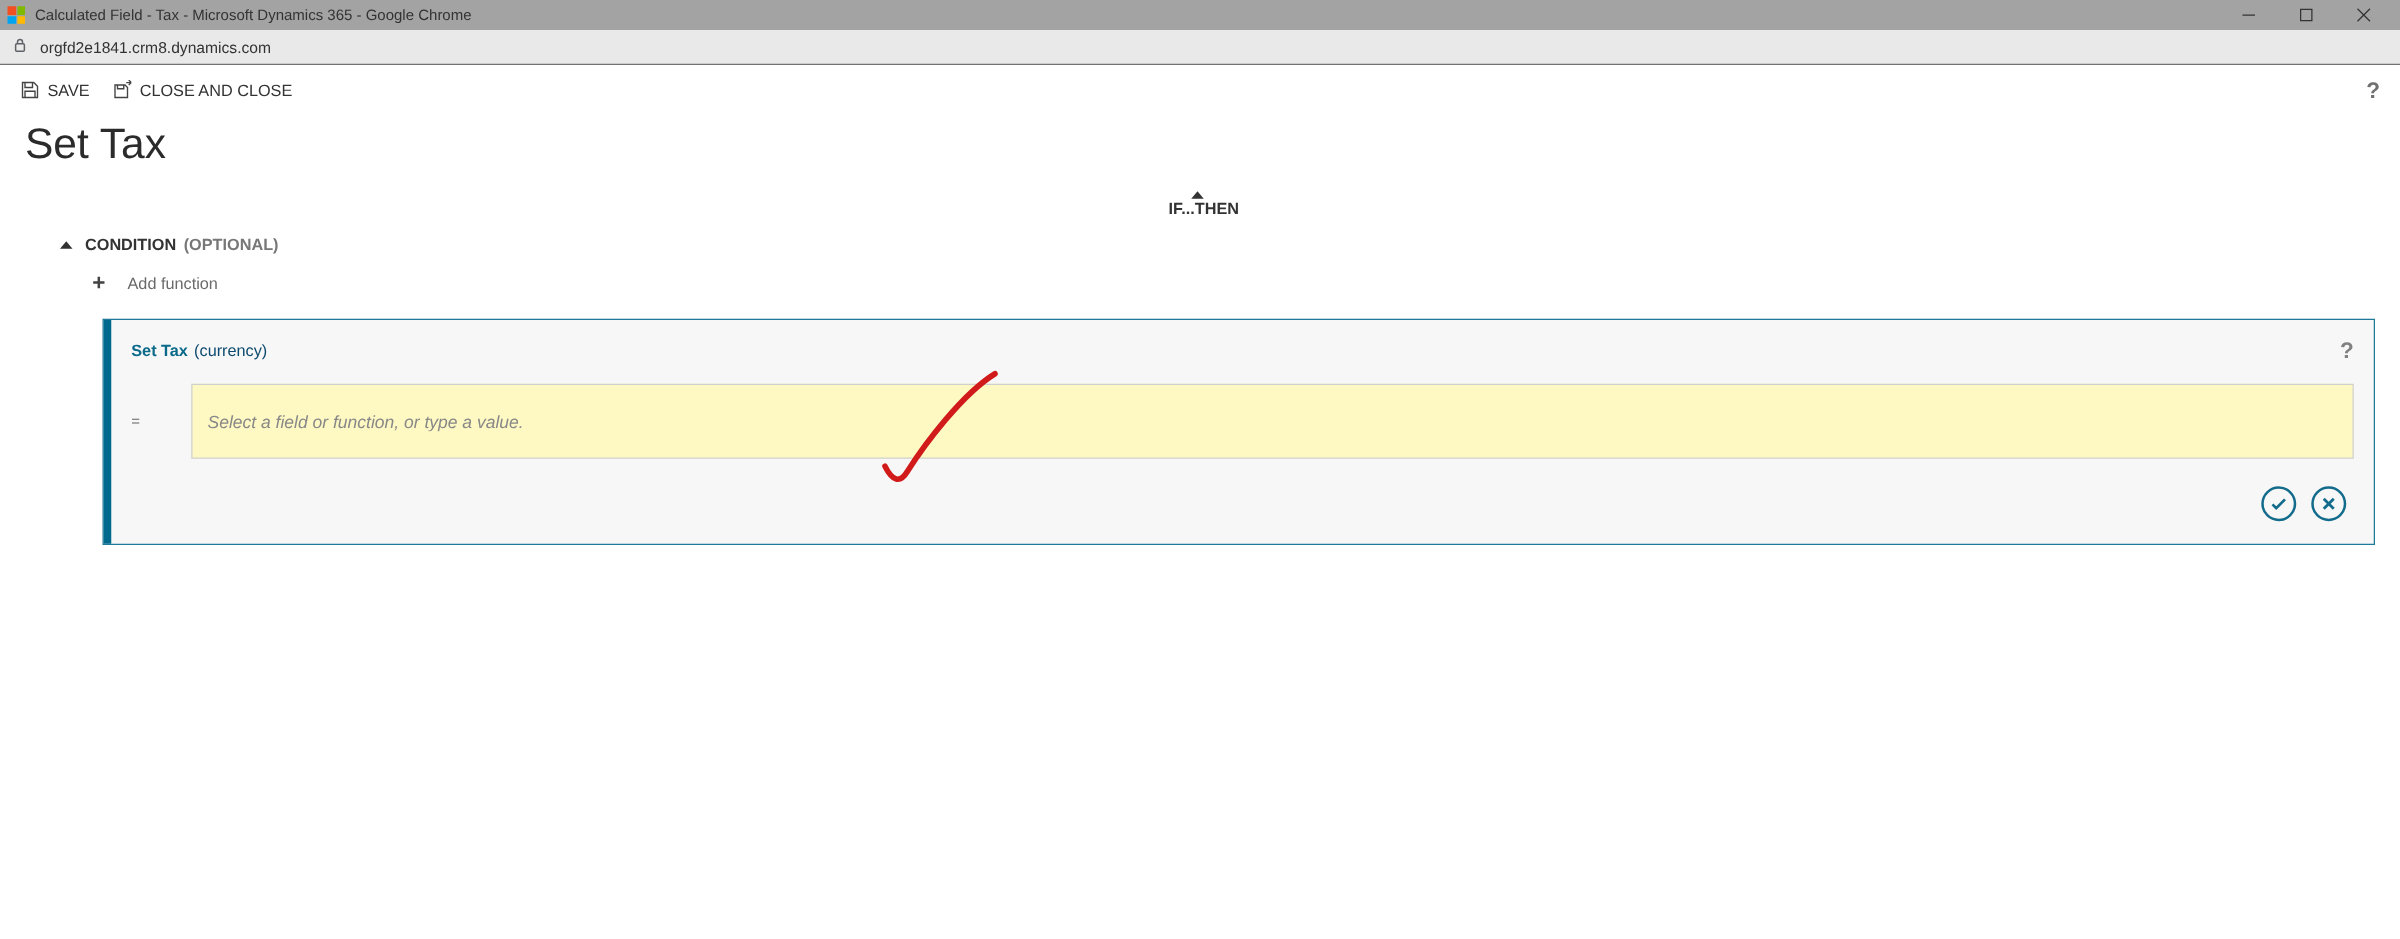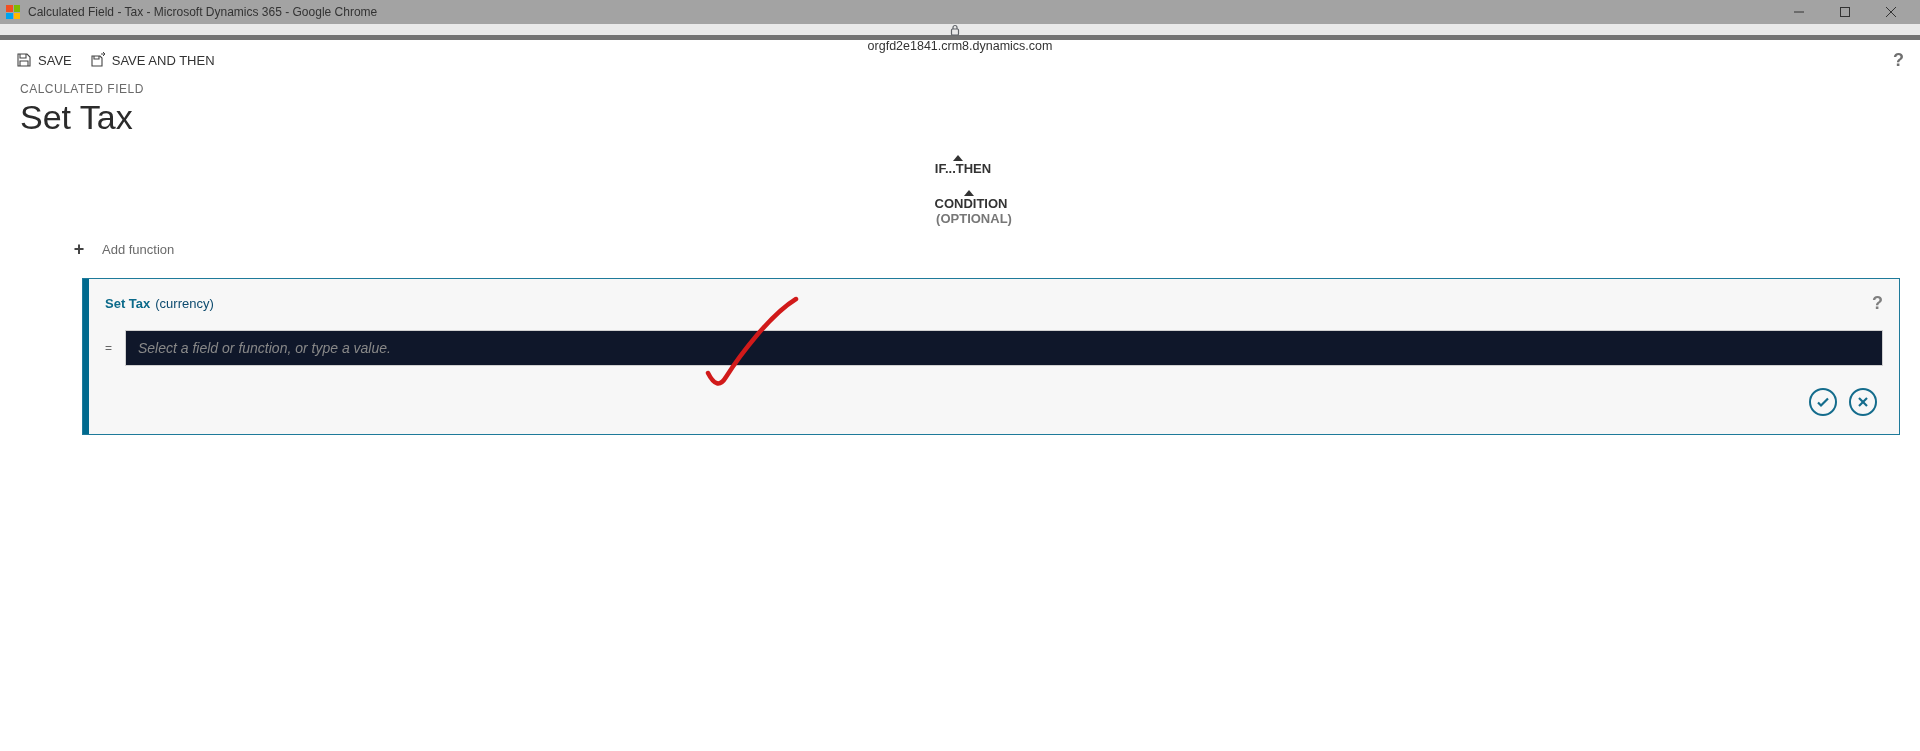--- a/index.html
+++ b/index.html
@@ -48,29 +48,28 @@
       width: 46px;
       height: 24px;
       display: flex;
       align-items: center;
       justify-content: center;
       color: #333;
     }
     .win-controls svg { stroke: #333; stroke-width: 1; fill: none; }
 
     .address-bar {
-      height: 16px;
+      height: 28px;
       background: #e9e9e9;
-      border-bottom: 5px solid #737373;
+      border-bottom: 1px solid #737373;
       display: flex;
       align-items: center;
       padding: 0 10px;
       font-size: 12.5px;
       color: #555;
-      flex-direction: column;
     }
     .address-bar .lock {
       width: 14px;
       margin-right: 8px;
       color: #5f6368;
     }
     .address-bar .host { color: #333; }
     .address-bar .path { color: #888; }
 
     .toolbar {
@@ -134,21 +133,20 @@
     .sub-section {
       margin-left: 28px;
       margin-bottom: 14px;
     }
     .sub-hdr {
       display: flex;
       align-items: center;
       font-size: 13px;
       color: #333;
       margin-bottom: 14px;
-      flex-direction: column;
     }
     .sub-hdr .caret2 {
       width: 0; height: 0;
       border-left: 5px solid transparent;
       border-right: 5px solid transparent;
       border-bottom: 6px solid #333;
       margin-right: 10px;
     }
     .sub-hdr .bold { font-weight: 600; margin-right: 6px; }
     .sub-hdr .opt { color: #777; font-weight: 700; }
@@ -206,27 +204,28 @@
       margin-left: 6px;
     }
     .eq-sign {
       color: #666;
       font-size: 12px;
       margin-right: 10px;
       width: 10px;
     }
     .formula-input {
       flex: 1;
-      height: 36px;
+      height: 60px;
       border: 1px solid #d0d0d0;
-      background: #0f172a;
+      background: #fef9c3;
       padding: 0 12px;
       font-size: 14px;
       font-style: italic;
       color: #888;
+      margin-left: 28px;
     }
     .formula-input::placeholder {
       color: #888;
       font-style: italic;
     }
     .action-footer {
       display: flex;
       justify-content: flex-end;
       gap: 12px;
       margin-top: 22px;
@@ -294,28 +293,27 @@
     <svg width="16" height="16" viewBox="0 0 16 16">
       <path d="M2 2 h9 l3 3 v9 h-12 z M4 2 v4 h6 v-4 M4 14 v-5 h8 v5" fill="none" stroke="#444" stroke-width="1.1"></path>
     </svg>
     <span>SAVE</span>
   </div>
   <div class="tbtn">
     <svg width="16" height="16" viewBox="0 0 16 16">
       <path d="M2 4 h8 l2 2 v8 h-10 z M4 4 v3 h5 v-3" fill="none" stroke="#444" stroke-width="1.1"></path>
       <path d="M11 2 l4 0 M15 2 l-2 -2 M15 2 l-2 2" fill="none" stroke="#444" stroke-width="1"></path>
     </svg>
-    <span>SAVE AND THEN</span>
+    <span>CLOSE AND CLOSE</span>
   </div>
   <div class="toolbar-spacer"></div>
   <div class="help-icon">?</div>
 </div>
 
 <div class="page">
-  <div class="entity-label">CALCULATED FIELD</div>
   <div class="page-title">Set Tax</div>
 
   <div class="section-hdr">
     <span class="caret"></span>
     <span>IF...THEN</span>
   </div>
 
   <div class="sub-section">
     <div class="sub-hdr">
       <span class="caret2"></span>

